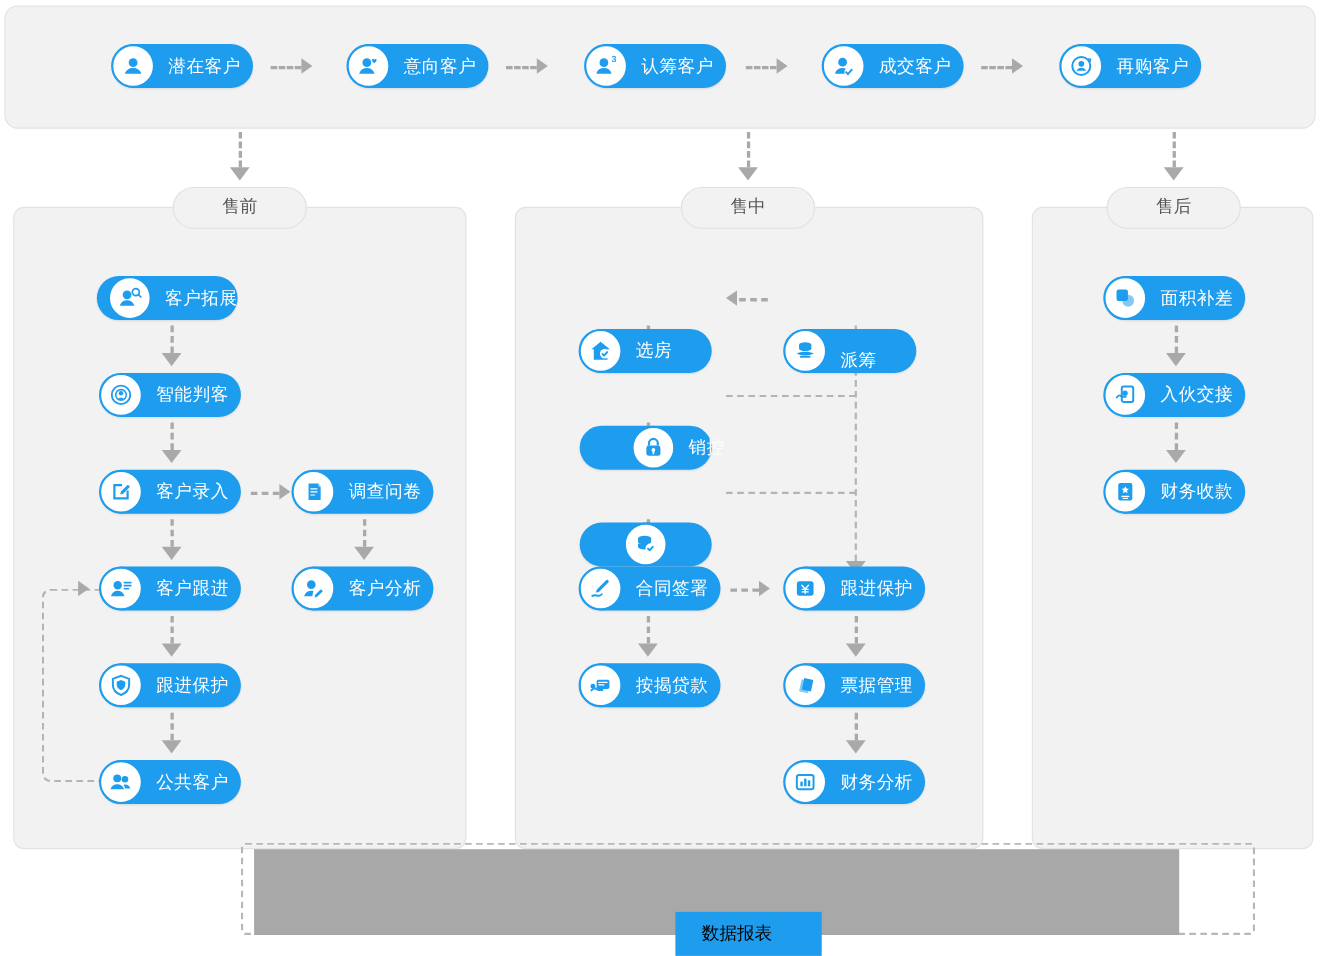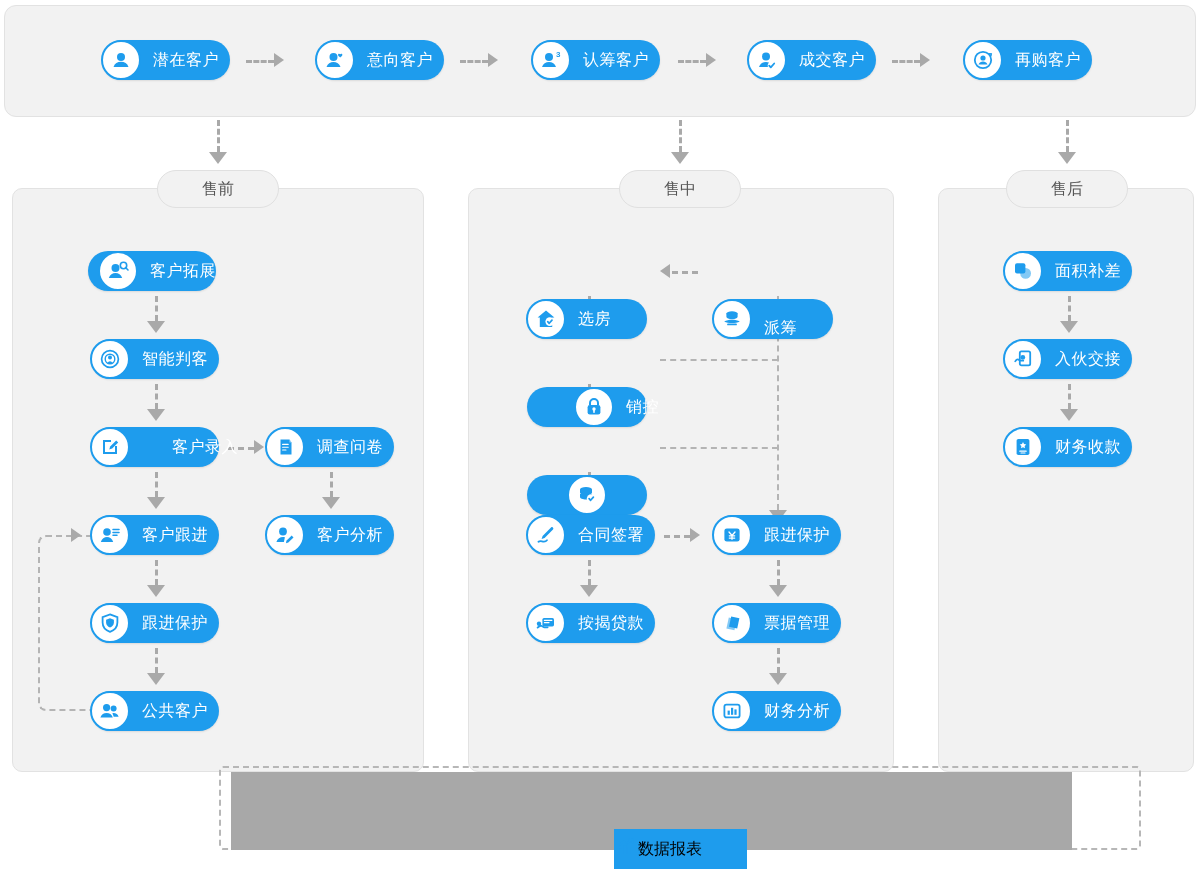--- a/index.html
+++ b/index.html
@@ -298,21 +298,21 @@
           <path d="M9.4 16.4c.6-1.4 1.5-2.1 2.6-2.1s2 .7 2.6 2.1z" fill="#1e9ced"></path>
         </svg>
     </span>
     <span class="lbl">智能判客</span>
   </div>
   <div class="conn">
     <div class="vline" style="left:155px; top:384px; height:25px;"></div>
     <div class="arrow-d" style="left:147px; top:409px;"></div>
   </div>
 
-  <div class="node n-w128" style="left:91px; top:427px;gap:30px;">
+  <div class="node n-w128" style="left:91px; top:427px;">
     <span class="ic">
       <svg width="24" height="24" viewBox="0 0 24 24">
           <path d="M5 5h8v2H7v10h10v-6h2v8H5z" fill="#1e9ced"></path>
           <path d="M11.2 14.6l1-3 6-6 2 2-6 6z" fill="#1e9ced"></path>
         </svg>
     </span>
     <span class="lbl">客户录入</span>
   </div>
   <div class="conn" style="left:228px; top:439px;">
     <div class="hline" style="left:0; top:8px; width:26px;"></div>

